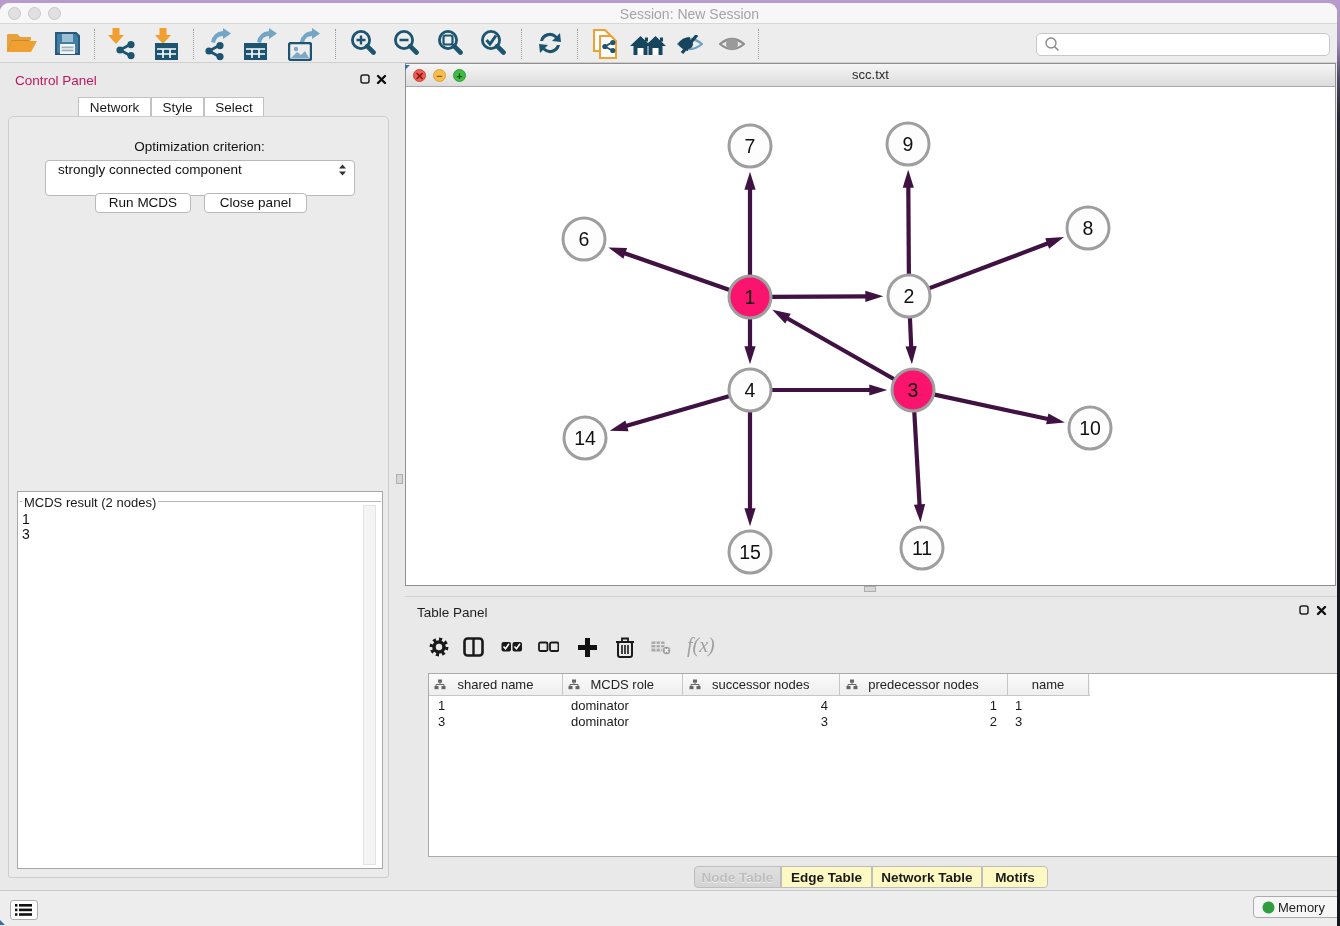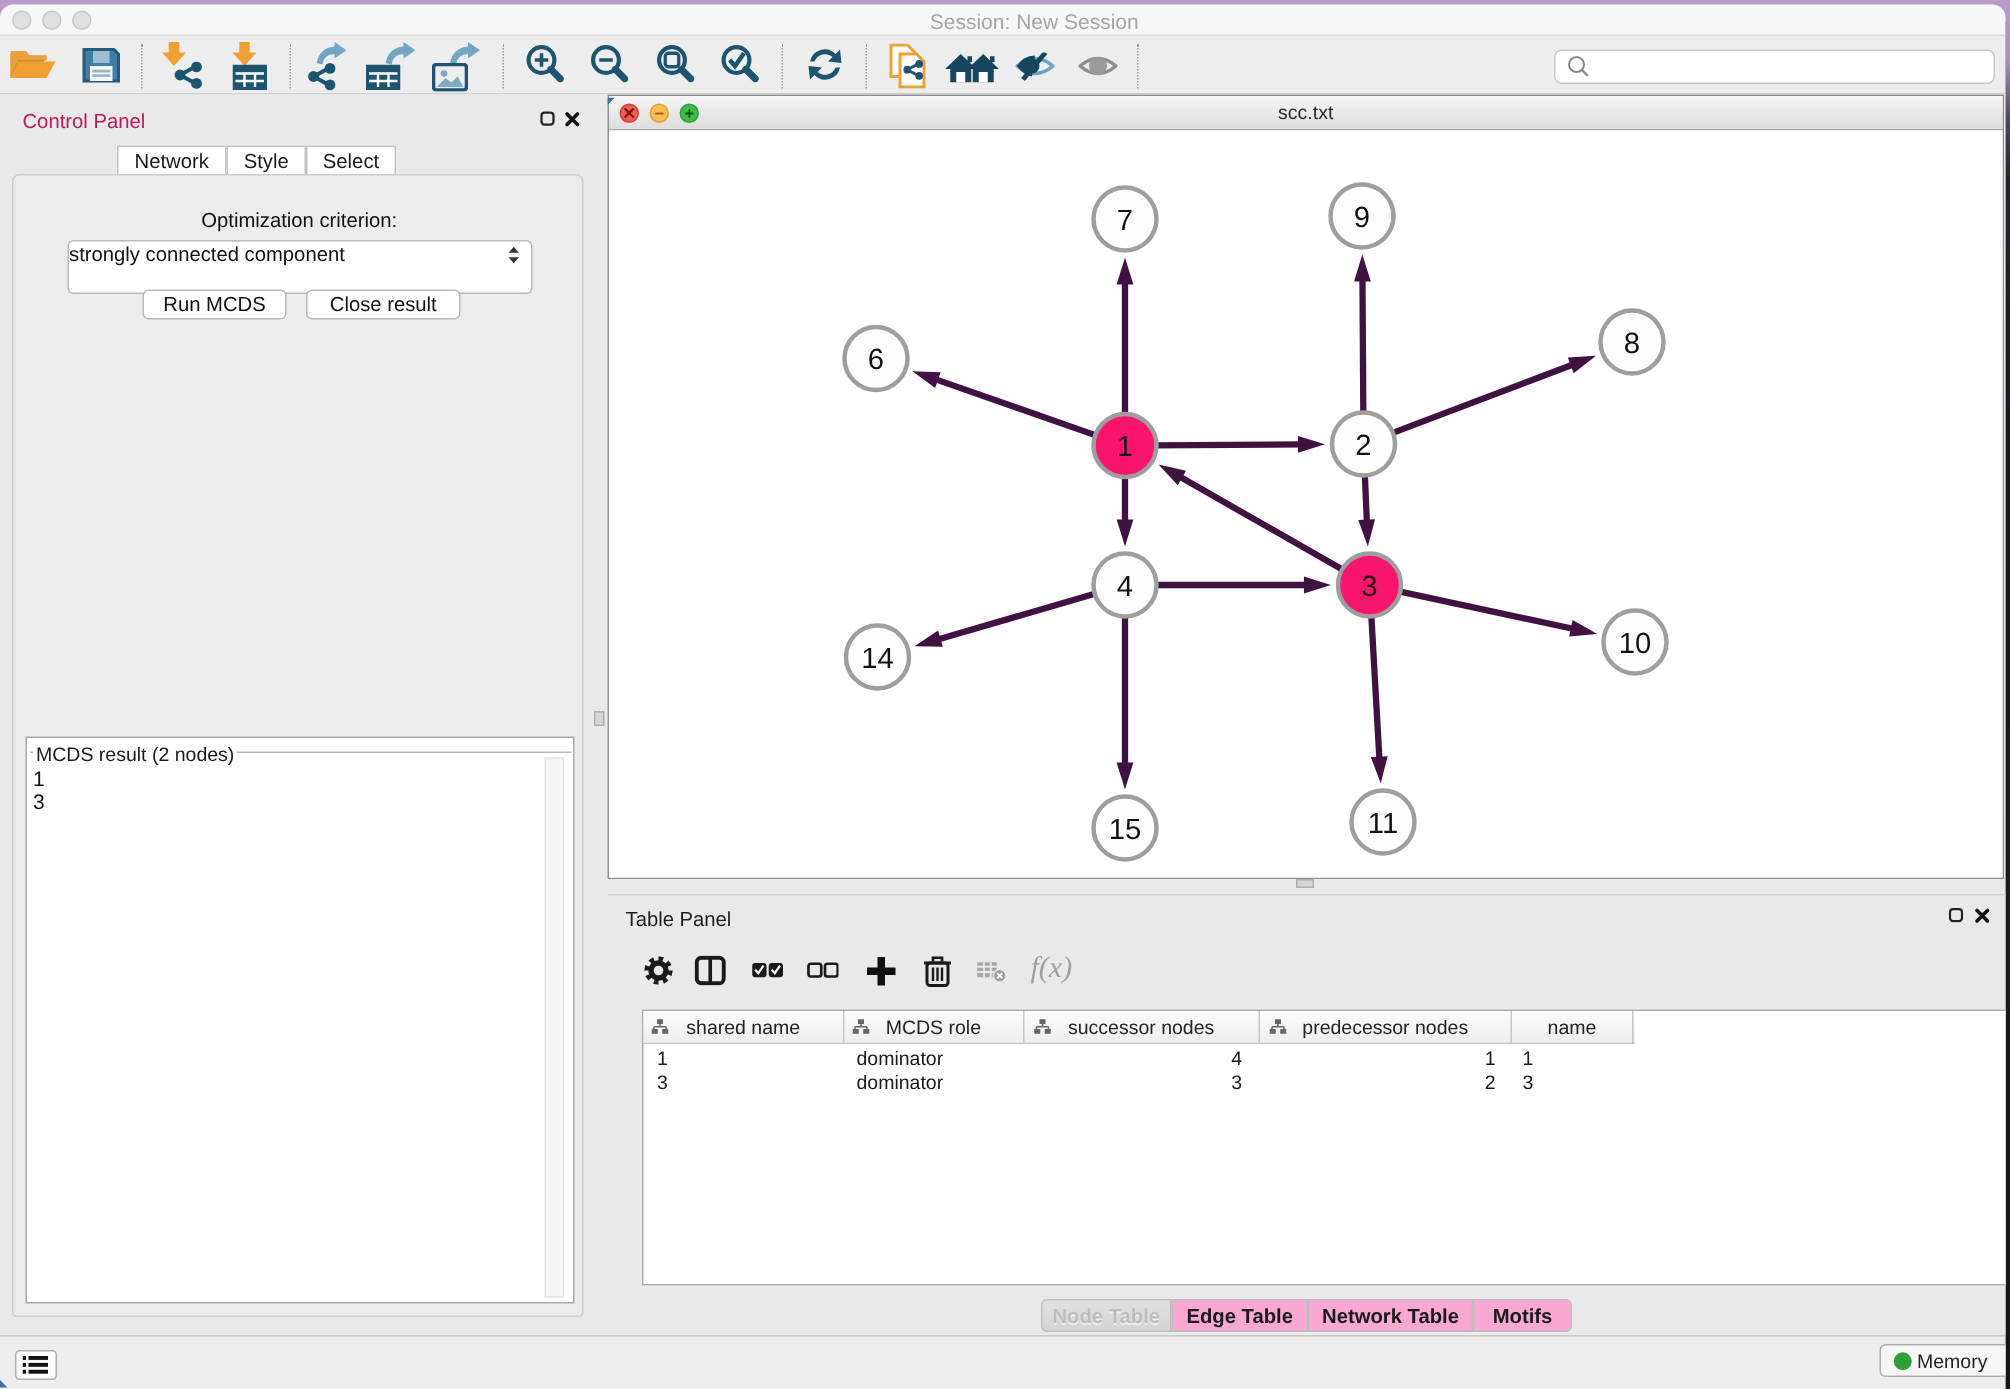--- a/index.html
+++ b/index.html
@@ -25,21 +25,21 @@
 .panebtn{position:absolute;top:11px;}
 .panebtn svg{display:block;}
 #cp-tabs{position:absolute;left:78px;top:34px;height:21px;}
 .tab{position:absolute;top:0;height:21px;background:#fff;border:1px solid #c2c2c2;
  font-size:13.5px;color:#1a1a1a;text-align:center;line-height:20px;}
 .tabsel{background:linear-gradient(#e3e3e3,#d6d6d6);color:#c6c6c6;text-shadow:0 1px 0 #f2f2f2;margin-top:24px;}
 #cp-pane{position:absolute;left:8px;top:53px;width:381px;height:762px;background:#ebebeb;
  border:1px solid #cdcdcd;border-radius:5px 5px 3px 3px;}
 #optlabel{position:absolute;left:0;top:22px;width:381px;text-align:center;font-size:13.5px;color:#111;}
 #dropdown{position:absolute;left:36px;top:43px;width:310px;height:36px;background:#fff;
- border:1px solid #b9b9b9;border-radius:4px;font-size:13.5px;color:#111;line-height:18px;padding-left:0;}
+ border:1px solid #b9b9b9;border-radius:4px;font-size:13.5px;color:#111;line-height:18px;padding-left:12px;}
 .btn{position:absolute;height:20px;background:#fff;border:1px solid #b9b9b9;border-radius:4px;
  font-size:13.5px;color:#111;text-align:center;line-height:18px;}
 #resultbox{position:absolute;left:8px;top:374px;width:366px;height:378px;background:#fff;
  border:1px solid #a8a8a8;}
 #resultlegend{position:absolute;left:4px;top:3px;font-size:13px;color:#1a1a1a;background:#fff;padding:0 2px;z-index:2;}
 #resultline{position:absolute;left:2px;top:9px;width:361px;height:0;border-top:1px solid #b5b5b5;}
 #resulttext{position:absolute;left:4px;top:20px;font-size:14px;color:#111;line-height:15px;}
 #resultsb{position:absolute;right:6px;top:13px;width:13px;height:360px;background:#f4f4f4;border:1px solid #e3e3e3;}
 
 #vsplit-handle{position:absolute;left:396px;top:411px;width:7px;height:10px;background:#d6d6d6;border:1px solid #aeaeae;}
@@ -57,21 +57,21 @@
 #tp-title{position:absolute;left:12px;top:8px;font-size:13.5px;color:#1e1e1e;}
 #tp-toolbar{position:absolute;left:0px;top:30px;width:932px;height:40px;}
 #tbl{position:absolute;left:12px;top:76px;width:913px;height:184px;background:#fff;border:1px solid #ababab;margin-left:11px;}
 #tbl-head{position:absolute;left:0;top:0;width:660.5px;height:22px;background:linear-gradient(#fbfbfb,#eeeeee);
  border-bottom:1px solid #c6c6c6;}
 .hcell{position:absolute;top:0;height:22px;border-right:1px solid #c6c6c6;font-size:13px;color:#222;
  text-align:center;line-height:22px;}
 .trow{position:absolute;font-size:13px;color:#1a1a1a;height:16px;line-height:16px;}
 .cell{position:absolute;top:0;}
 #tp-tabs{position:absolute;left:289px;top:269px;height:22px;}
-.btab{position:absolute;top:0;height:22px;background:#f9a8d4;border:1px solid #bdbdbd;
+.btab{position:absolute;top:0;height:22px;background:#fef9c3;border:1px solid #bdbdbd;
  font-size:13.5px;font-weight:bold;color:#1a1a1a;text-align:center;line-height:21px;}
 .btabsel{background:linear-gradient(#e0e0e0,#d4d4d4);color:#bdbdbd;text-shadow:0 1px 0 #f0f0f0;}
 
 #status{position:absolute;left:0;top:887px;width:1337px;height:36px;background:#ededed;border-top:1px solid #c9c9c9;}
 #listbtn{position:absolute;left:10px;top:9px;width:28px;height:20px;background:#fcfcfc;border:1px solid #aeaeae;border-radius:3px;}
 #membtn{position:absolute;left:1253px;top:5px;width:94px;height:22px;background:#f6f6f6;border:1px solid #ababab;
  border-radius:4px;font-size:13px;color:#222;}
 #bl-tri{position:absolute;left:0;top:920px;width:0;height:0;border-left:5px solid #3b6ea5;border-top:5px solid transparent;}
 </style></head>
 <body>
@@ -249,21 +249,21 @@
           <div class="tab" style="left:126px;width:60px">Select</div>
           <div class="tab tabsel" style="left:186px;width:58px;border-radius:4px 4px 0 0">MCDS</div>
         </div>
         <div id="cp-pane">
           <div id="optlabel">Optimization criterion:</div>
           <div id="dropdown">strongly connected component<svg width="11" height="14" style="position:absolute;right:6px;top:2px">
               <path d="M2 5.5 L5.5 1.5 L9 5.5 Z" fill="#333"></path>
               <path d="M2 8.5 L5.5 12.5 L9 8.5 Z" fill="#333"></path>
             </svg></div>
           <div class="btn" style="left:86px;top:76px;width:96px">Run MCDS</div>
-          <div class="btn" style="left:195px;top:76px;width:103px">Close result</div>
+          <div class="btn" style="left:195px;top:76px;width:103px">Close panel</div>
           <div id="resultbox">
             <div id="resultline"></div>
             <div id="resultlegend">MCDS result (2 nodes)</div>
             <div id="resulttext">1<br>3</div>
             <div id="resultsb"></div>
           </div>
         </div>
       </div>
       <div id="vsplit-handle"></div>
       <div id="hsplit-handle"></div>

